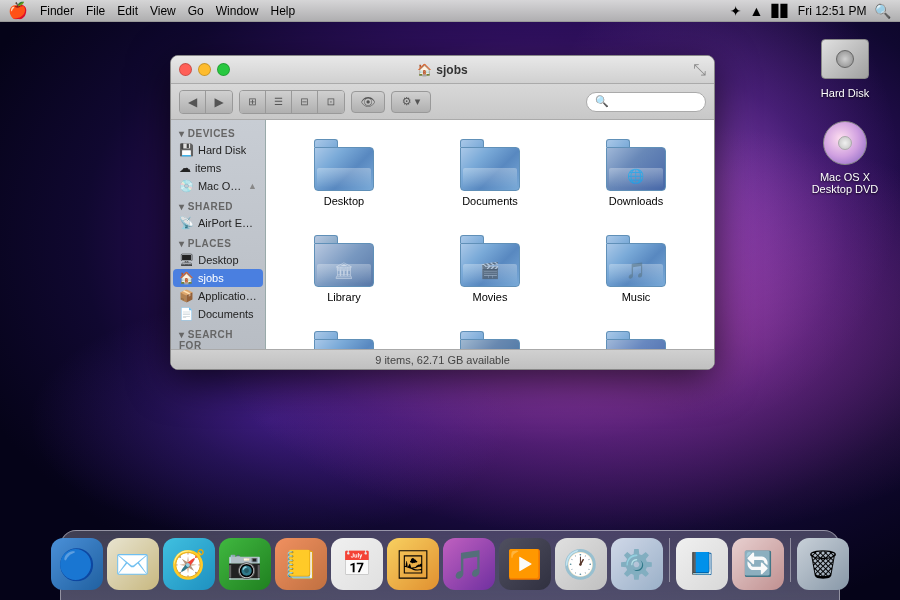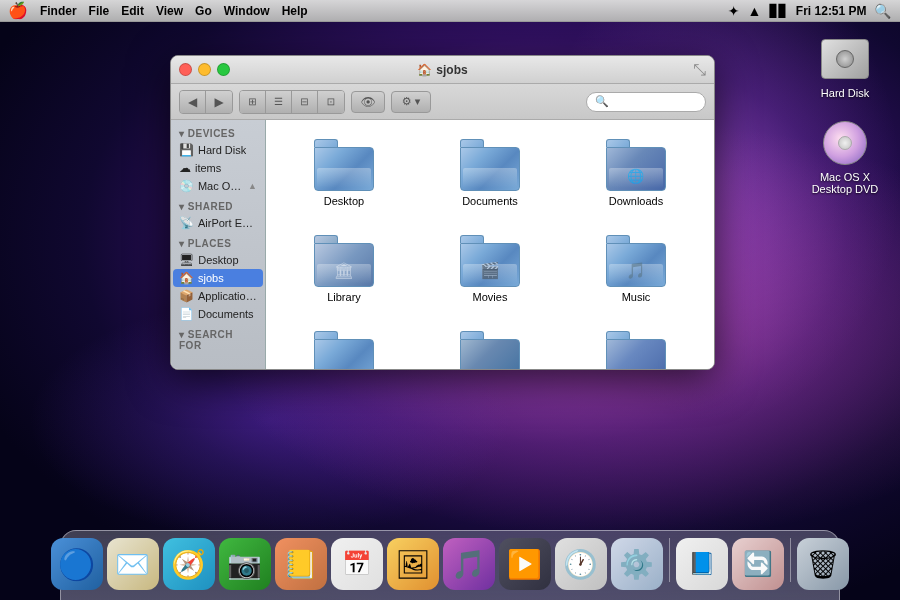--- a/index.html
+++ b/index.html
@@ -52,21 +52,20 @@
       display: flex;
       align-items: center;
       gap: 12px;
       padding: 0 8px;
     }
 
     .menubar-item {
       font-size: 12px;
       color: #000;
       white-space: nowrap;
-      font-weight: bold;
     }
 
     .menubar-right {
       margin-left: auto;
       display: flex;
       align-items: center;
       gap: 8px;
       padding: 0 8px;
       font-size: 12px;
     }
@@ -755,20 +754,23 @@
                 
               </div>
             </div>
 
           </div>
 
         </div>
       </div>
     </div>
 
+    <div class="status-bar">
+      <span>9 items, 62.71 GB available</span>
+    </div>
 
   </div>
 
   <div class="dock">
     <div class="dock-bg"></div>
     <div class="dock-items">
 
       <div class="dock-item">
         <div class="dock-icon" style="background:linear-gradient(135deg,#4a90d8,#2060a0); font-size:30px;">🔵</div>
       </div>

